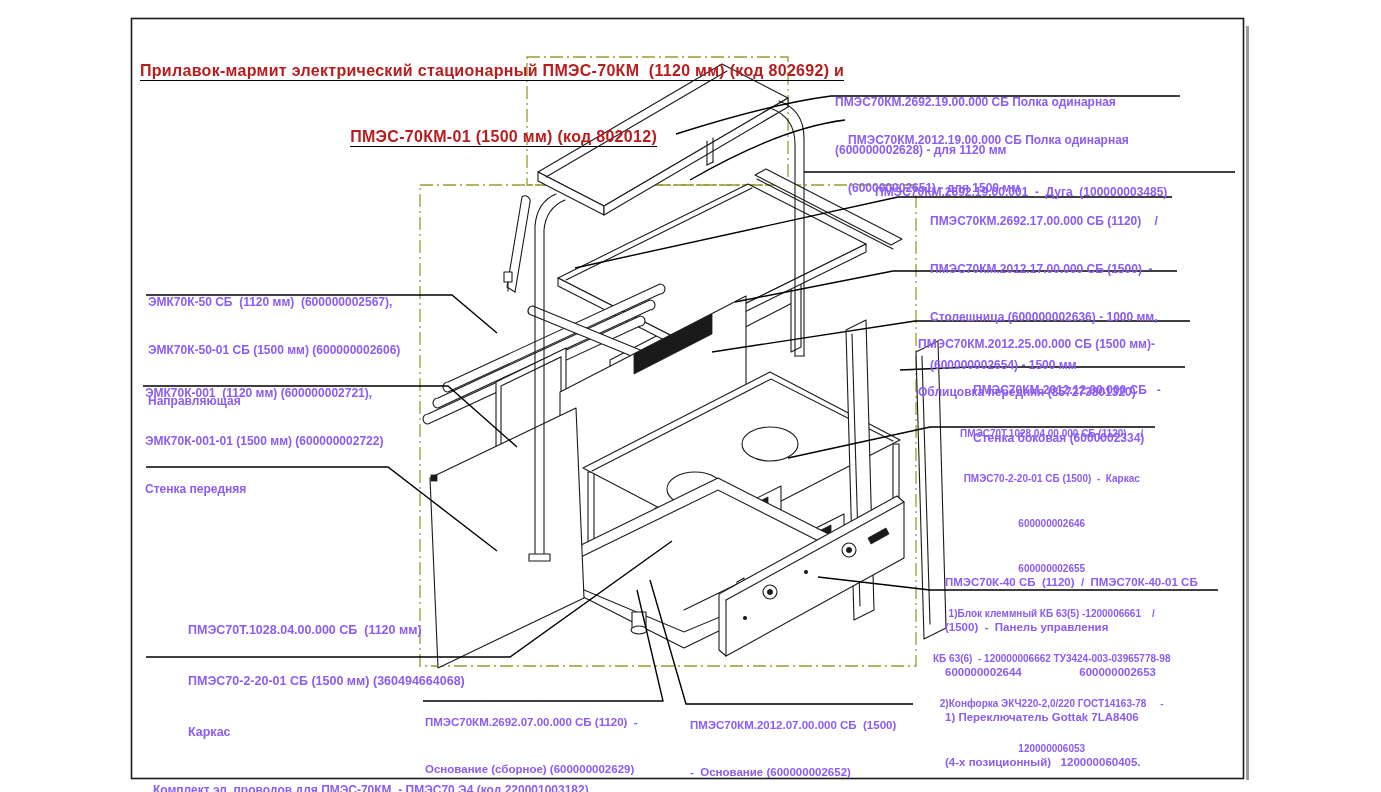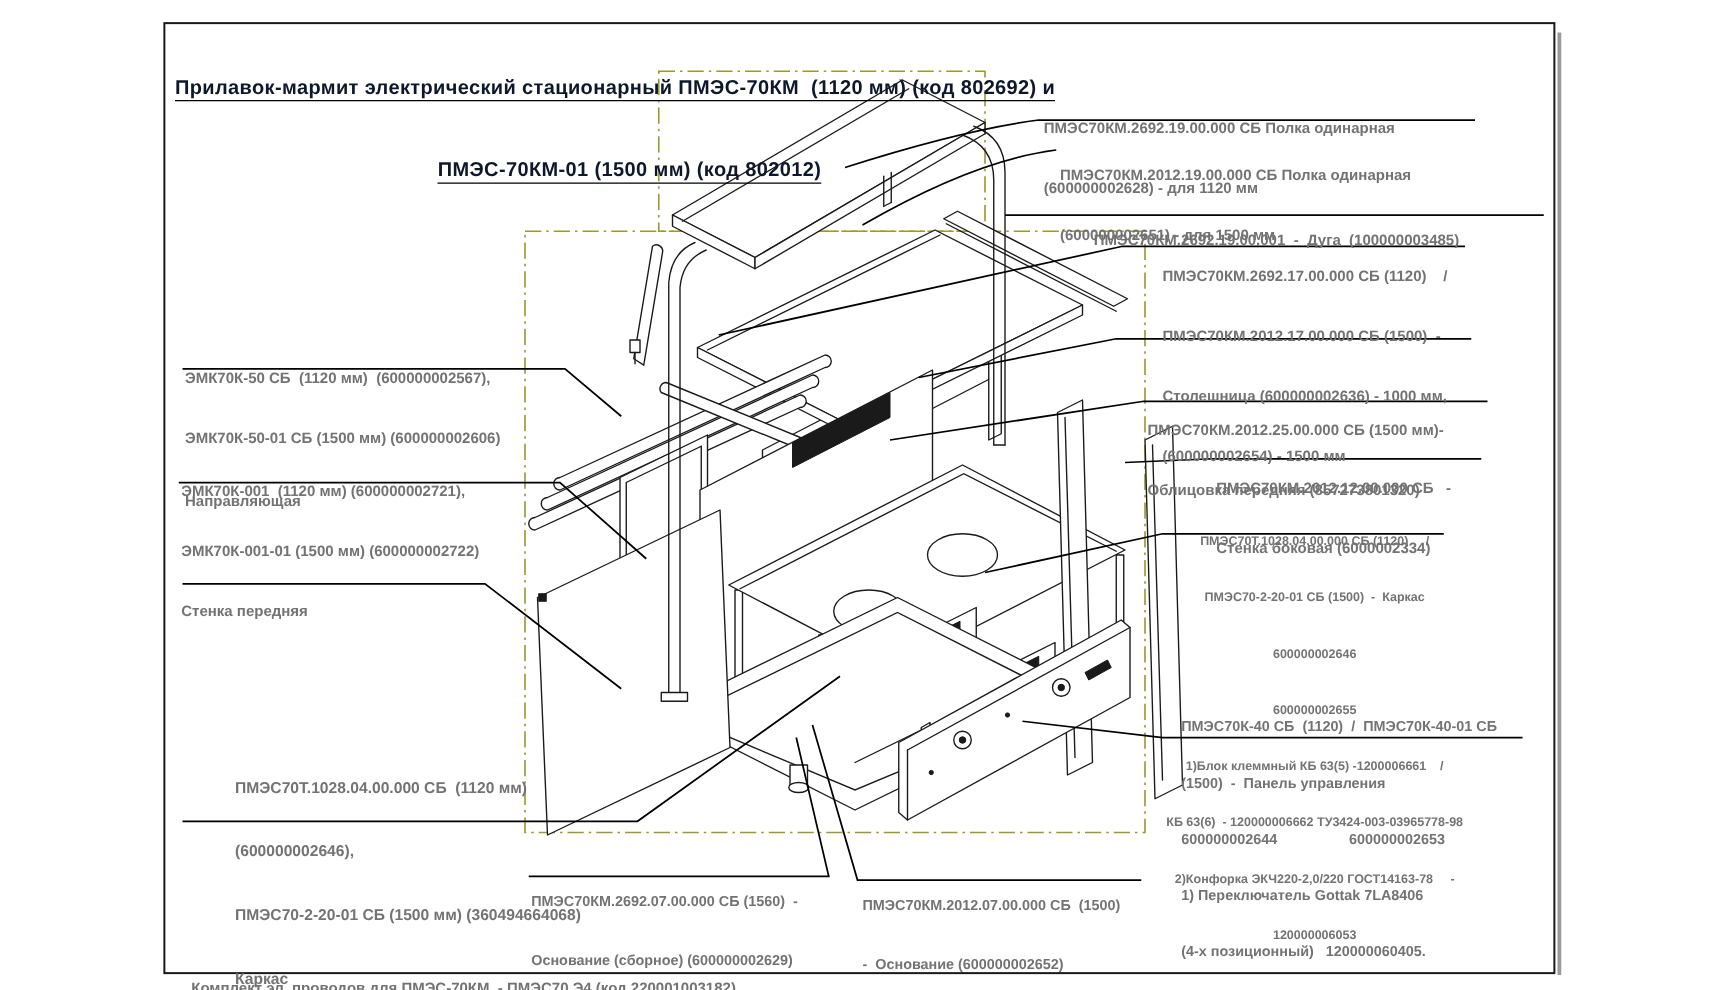--- a/index.html
+++ b/index.html
@@ -6,28 +6,28 @@
   #sheet{position:relative;width:1381px;height:792px;background:#fff;overflow:hidden;
          font-family:"Liberation Sans",sans-serif;}
   svg{position:absolute;left:0;top:0;}
   .p    {fill:#ffffff;stroke:#1a1a1a;stroke-width:1.1;stroke-linejoin:round;}
   .pk   {fill:#1a1a1a;stroke:#1a1a1a;stroke-width:.8;}
   .l    {fill:none;stroke:#1a1a1a;stroke-width:1.1;stroke-linecap:round;}
   .lead {fill:none;stroke:#000;stroke-width:1.4;}
   .dash {fill:none;stroke:#9a9a2e;stroke-width:1.3;stroke-dasharray:13 4 2 4;}
   .frame{fill:none;stroke:#1a1a1a;stroke-width:1.6;}
   .shadow{stroke:#9a9a9a;stroke-width:3;}
-  .lbl{position:absolute;font-weight:bold;font-size:12px;line-height:16px;color:#737373;white-space:pre;}
+  .lbl{position:absolute;font-weight:bold;font-size:12px;line-height:16px;color:#8b5cf6;white-space:pre;}
   .s11 {font-size:10px;line-height:15px;text-align:center;}
   .s115{font-size:11.5px;line-height:15px;}
   .s125{font-size:12.5px;line-height:17px;}
   .s14 {font-size:14px;line-height:19px;}
   .lh17{line-height:17px;}
   .title{position:absolute;left:140px;top:16px;font-weight:bold;font-size:16px;
-         line-height:22px;letter-spacing:.3px;color:#0f172a;white-space:pre;}
+         line-height:22px;letter-spacing:.3px;color:#b91c1c;white-space:pre;}
   .title .u{border-bottom:1.6px solid #000;padding-bottom:1px;}
   .title .t2{margin-left:23px;text-align:center;}
 </style>
 </head>
 <body>
 
 <div id="sheet">
 
 <svg width="1381" height="792" viewBox="0 0 1381 792">
 
@@ -230,27 +230,26 @@
   <div>ЭМК70К-50-01 СБ (1500 мм) (600000002606)</div>
   <div style="margin-top:3px">Направляющая</div>
 </div>
 <div class="lbl" style="left:145px;top:353px">
   <div>ЭМК70К-001  (1120 мм) (600000002721),</div>
   <div>ЭМК70К-001-01 (1500 мм) (600000002722)</div>
   <div style="margin-top:0">Стенка передняя</div>
 </div>
 <div class="lbl s125" style="left:188px;top:588px">
   <div>ПМЭС70Т.1028.04.00.000 СБ  (1120 мм)</div>
-  <div>(600000002646),</div>
   <div>ПМЭС70-2-20-01 СБ (1500 мм) (360494664068)</div>
   <div>Каркас</div>
 </div>
 
 <div class="lbl s115" style="left:425px;top:685px">
-  <div>ПМЭС70КМ.2692.07.00.000 СБ (1560)  -</div>
+  <div>ПМЭС70КМ.2692.07.00.000 СБ (1120)  -</div>
   <div style="margin-top:2px">Основание (сборное) (600000002629)</div>
 </div>
 <div class="lbl s115" style="left:690px;top:688px">
   <div>ПМЭС70КМ.2012.07.00.000 СБ  (1500)</div>
   <div style="margin-top:2px">-  Основание (600000002652)</div>
 </div>
 
 <div class="lbl lh17" style="left:153px;top:748px">
   <div>Комплект эл. проводов для ПМЭС-70КМ  - ПМЭС70 Э4 (код 220001003182)</div>
   

